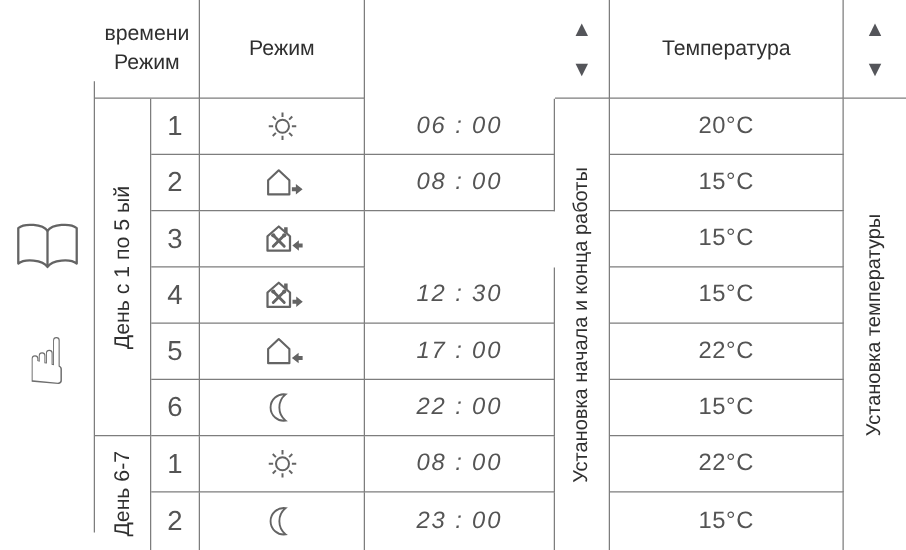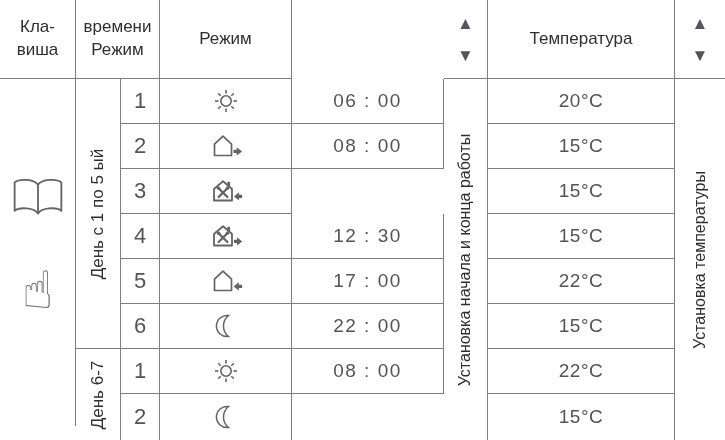--- a/index.html
+++ b/index.html
@@ -18,21 +18,21 @@
     grid-template-rows:79px repeat(7,45px) 46px;
     background:#fff;
     font-family:"Liberation Sans", sans-serif;
     overflow:hidden;
   }
   .cell{display:flex;align-items:center;justify-content:center;box-sizing:border-box;}
   .br{border-right:1px solid var(--line);}
   .bb{border-bottom:1px solid var(--line);}
   .hdr{font-size:17px;color:var(--txt-dark);text-align:center;line-height:1.35;}
   .num{font-size:22px;color:var(--txt-body);}
-  .time{font-size:19px;color:var(--txt-body);letter-spacing:1.5px;}
+  .time{font-size:19px;color:var(--txt-body);letter-spacing:1.5px;font-style:italic;}
   .temp{font-size:19px;color:var(--txt-body);letter-spacing:.5px;text-align:center;}
   .vtext{transform:rotate(-90deg);white-space:nowrap;font-size:16px;color:var(--txt-dark);}
   .vtext-lg{transform:rotate(-90deg);white-space:nowrap;font-size:17px;color:var(--txt-dark);}
   .arrows{display:flex;flex-direction:column;align-items:center;gap:15px;
           color:var(--arrow);font-size:17px;line-height:1;}
   .sym{color:var(--icon);display:block;}
   .keycol{flex-direction:column;gap:44px;position:relative;top:-14px;}
   .hand{font-family:"DejaVu Sans", sans-serif;font-size:52px;color:#6e6e6e;line-height:1;}
   .hidden-defs{position:absolute;width:0;height:0;overflow:hidden;}
 </style>
@@ -90,26 +90,20 @@
     <symbol id="open-book-icon" viewBox="0 0 60 48">
       <path d="M30 9.5 C26 3.5, 10 2.5, 4.5 7 L4.5 38 C10 33.5, 26 34.5, 30 41
                C34 34.5, 50 33.5, 55.5 38 L55.5 7 C50 2.5, 34 3.5, 30 9.5 Z" fill="none" stroke="currentColor" stroke-width="2" stroke-linejoin="round"></path>
       <line x1="30" y1="9.5" x2="30" y2="41" stroke="currentColor" stroke-width="2"></line>
     </symbol>
   </defs>
 </svg>
 
 <div class="tbl">
 
-  <div class="cell br bb hdr" style="grid-area:1/1/2/2">
-    <div>
-      <div>Кла-</div>
-      <div>виша</div>
-    </div>
-  </div>
   <div class="cell br bb hdr" style="grid-area:1/2/2/4">
     <div>
       <div>времени</div>
       <div>Режим</div>
     </div>
   </div>
   <div class="cell br bb hdr" style="grid-area:1/4/2/5">
     <span>Режим</span>
   </div>
   <div class="cell br bb" style="grid-area:1/6/2/7">
@@ -191,20 +185,21 @@
         <use href="#moon-icon" xlink:href="#moon-icon"></use>
       </svg>
   </div>
 
   <div class="cell br bb time" style="grid-area:2/5/3/6">06 : 00</div>
   <div class="cell br bb time" style="grid-area:3/5/4/6">08 : 00</div>
   <div class="cell br bb time" style="grid-area:5/5/6/6">12 : 30</div>
   <div class="cell br bb time" style="grid-area:6/5/7/6">17 : 00</div>
   <div class="cell br bb time" style="grid-area:7/5/8/6">22 : 00</div>
   <div class="cell br bb time" style="grid-area:8/5/9/6">08 : 00</div>
+  <div class="cell br time" style="grid-area:9/5/10/6">23 : 00</div>
 
   <div class="cell br" style="grid-area:2/6/10/7">
     <div class="vtext">Установка начала и конца работы</div>
   </div>
 
   <div class="cell br bb temp" style="grid-area:2/7/3/8">20°C</div>
   <div class="cell br bb temp" style="grid-area:3/7/4/8">15°C</div>
   <div class="cell br bb temp" style="grid-area:4/7/5/8">15°C</div>
   <div class="cell br bb temp" style="grid-area:5/7/6/8">15°C</div>
   <div class="cell br bb temp" style="grid-area:6/7/7/8">22°C</div>

